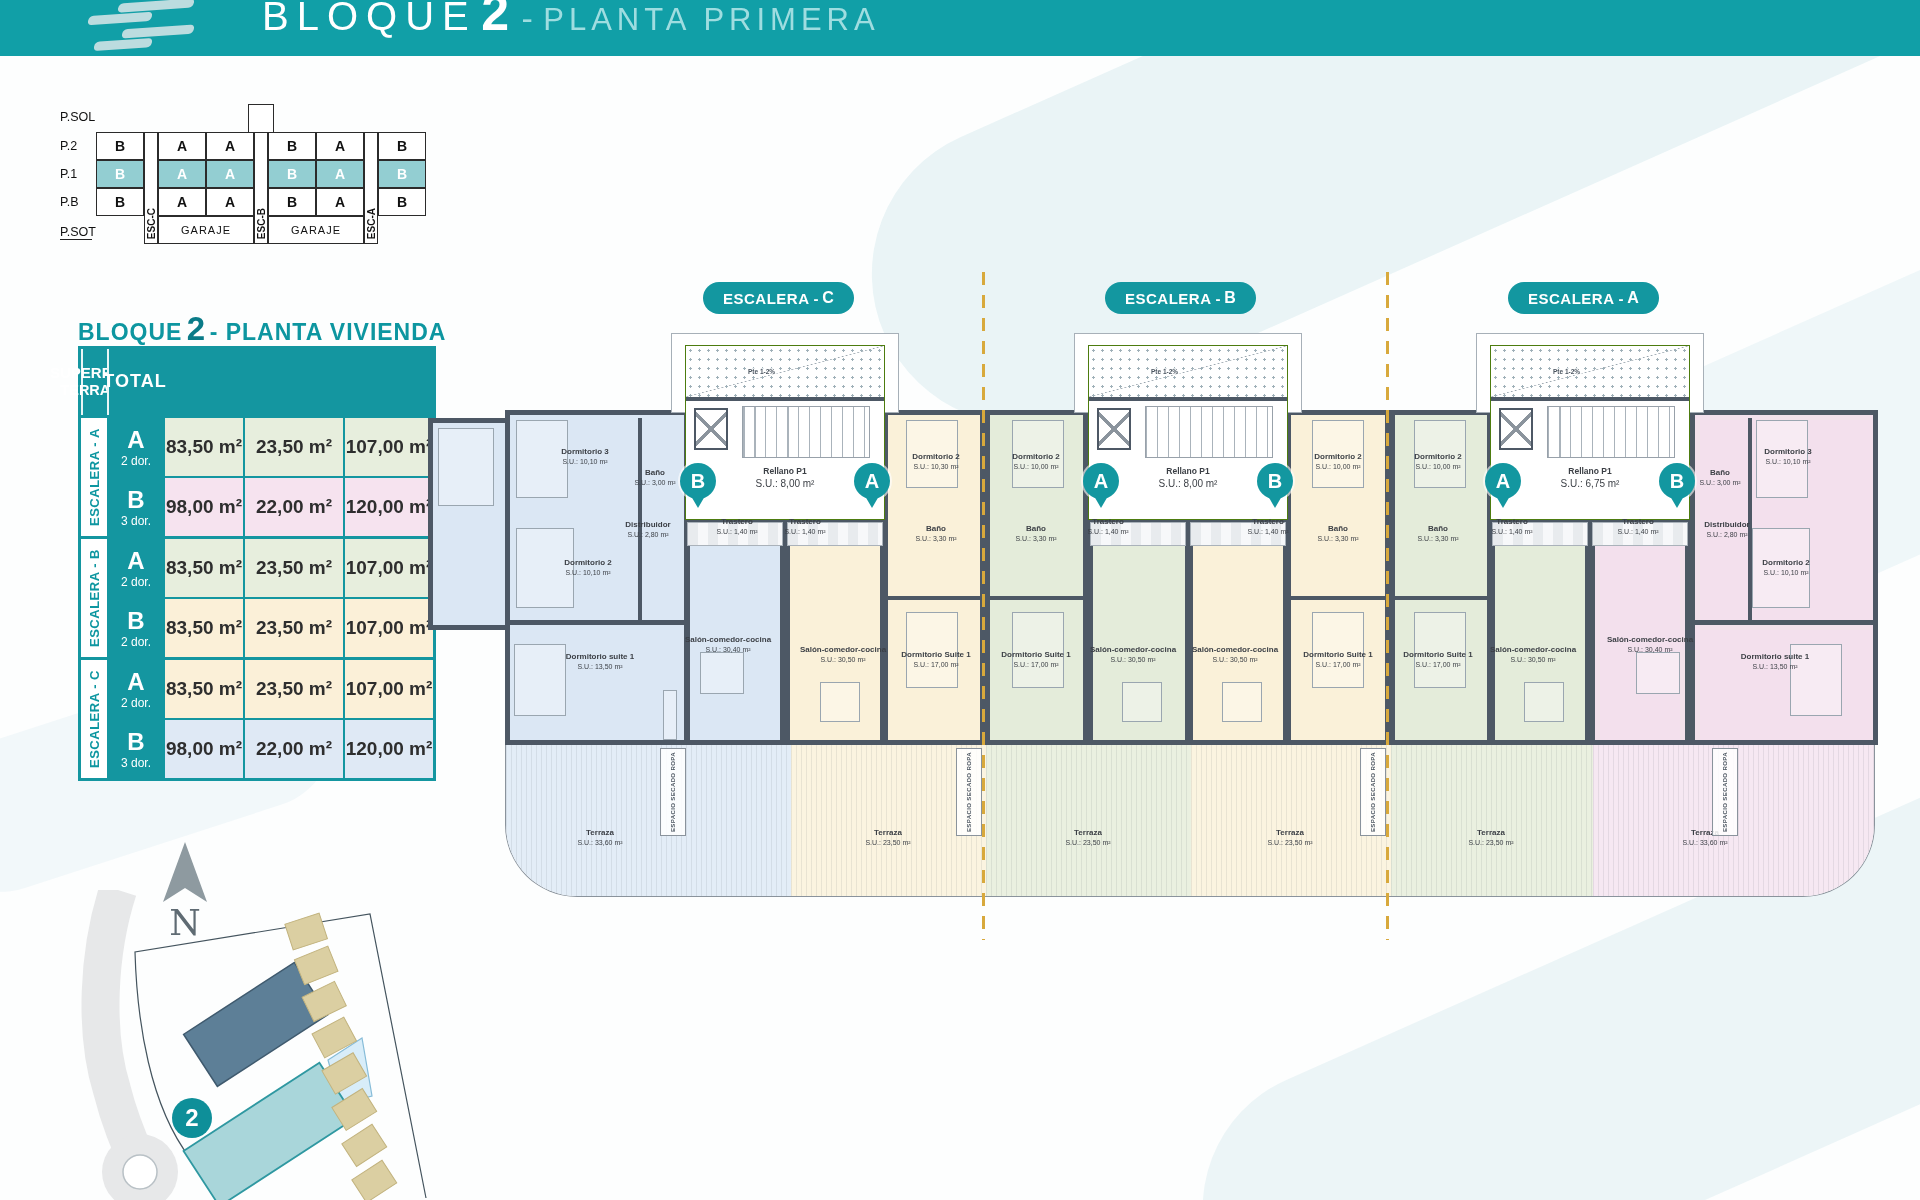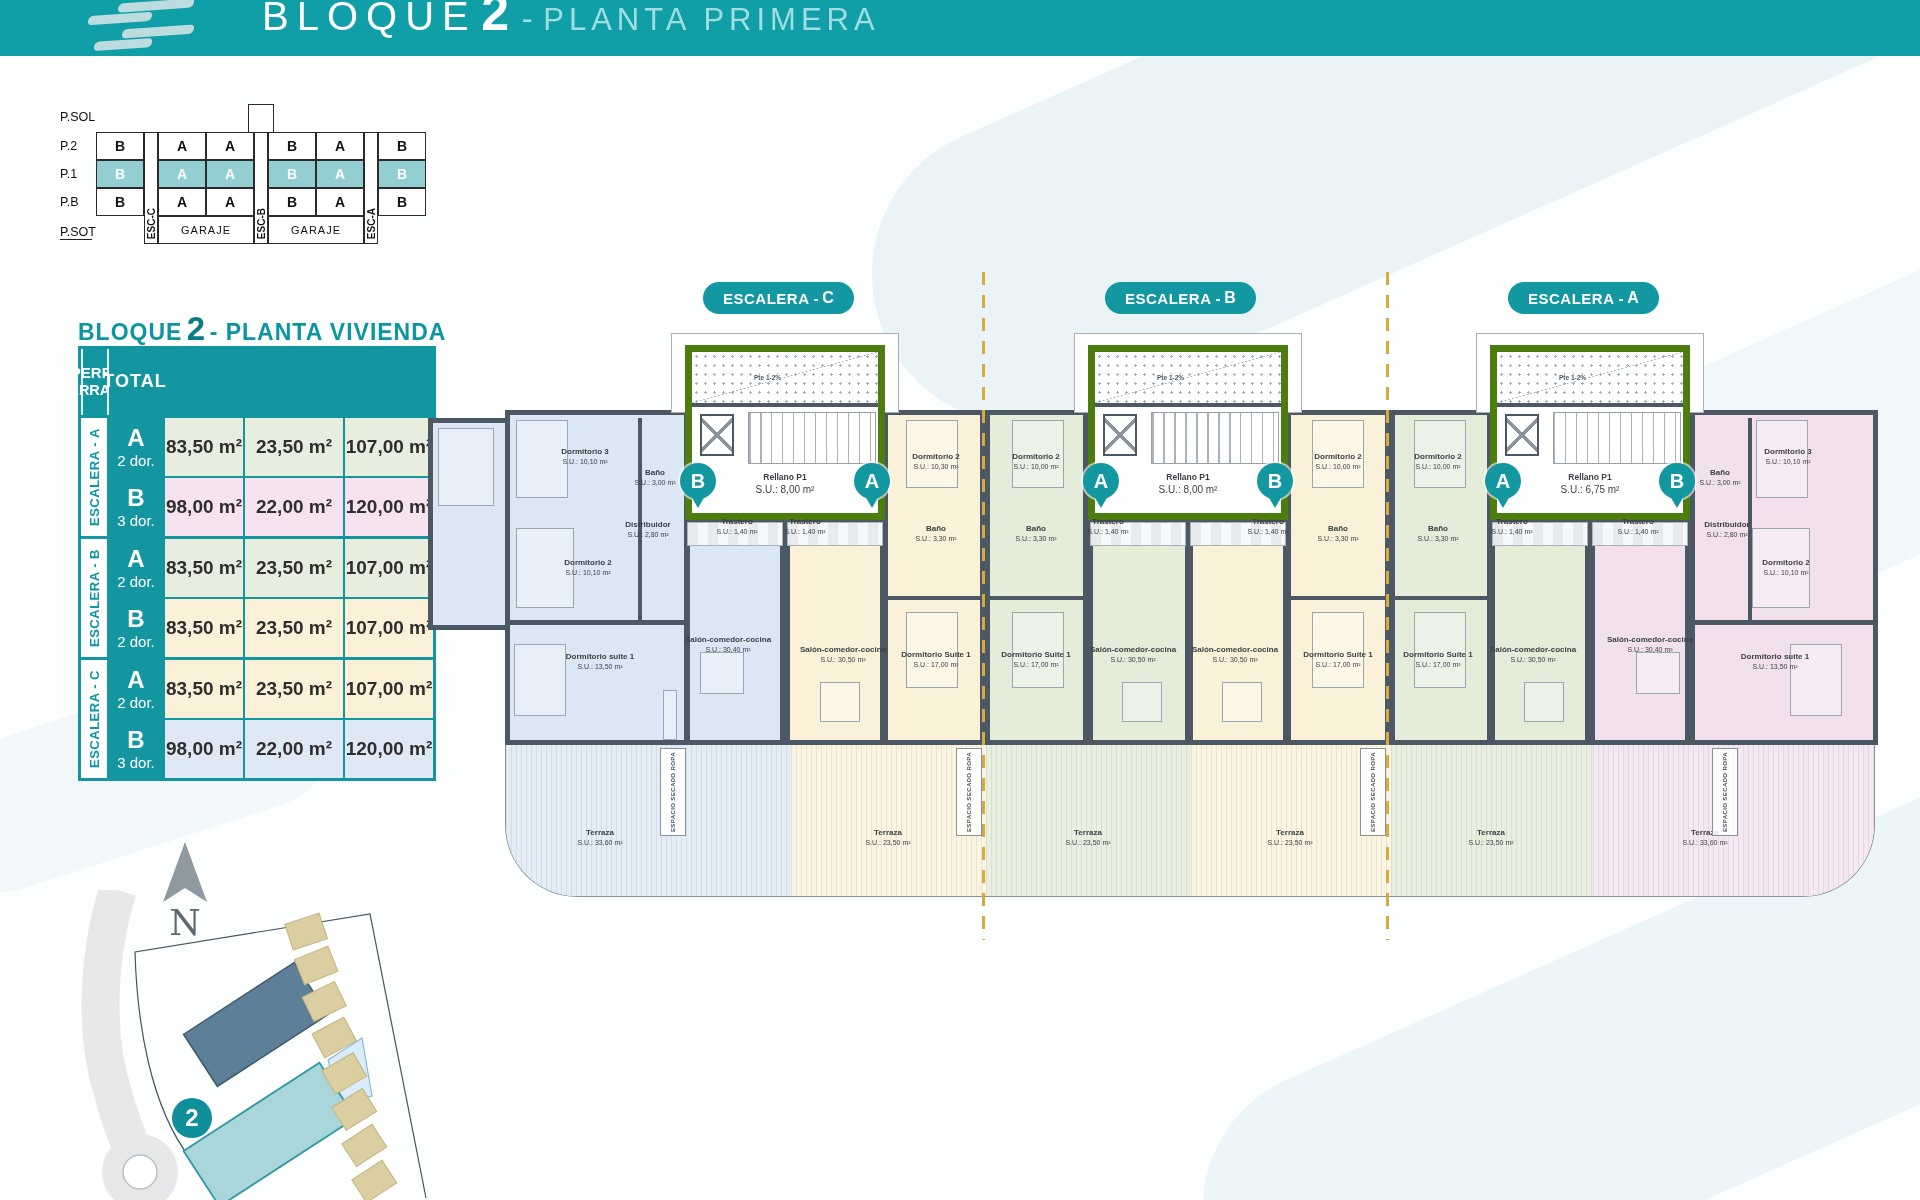--- a/index.html
+++ b/index.html
@@ -39,28 +39,28 @@
   .thead .hc.sep{border-left:2px solid rgba(255,255,255,.9);}
   .hc .l1{font-size:15px;font-weight:bold;}
   .hc .l2{font-size:14.5px;font-weight:bold;}
   .hc .tot{font-size:18px;font-weight:bold;letter-spacing:1px;}
   .tgroup{display:grid;grid-template-columns:26px 54px 78px 98px 88px;grid-template-rows:58px 58px;gap:2px;background:#1496a0;}
   .glabel{grid-row:1/3;background:#fff;display:flex;align-items:center;justify-content:center;}
   .glabel span{writing-mode:vertical-rl;transform:rotate(180deg);font-size:13px;font-weight:bold;color:#0d96a0;letter-spacing:.5px;white-space:nowrap;}
   .glabel b{font-weight:800;}
   .lcell{background:#1496a0;color:#fff;display:flex;flex-direction:column;align-items:center;justify-content:center;line-height:1;}
   .lcell .L{font-size:24px;font-weight:bold;}
-  .lcell .d{font-size:15px;margin-top:3px;}
+  .lcell .d{font-size:12px;margin-top:3px;}
   .vcell{display:flex;align-items:center;justify-content:center;font-size:19px;font-weight:bold;color:#2e2e2e;}
   
   .unit{position:absolute;border:5px solid #4d5865;box-sizing:border-box;z-index:10;}
   .wall{position:absolute;background:#4d5865;z-index:16;}
   .furn{position:absolute;border:1.2px solid #9aa6b0;background:rgba(255,255,255,.35);box-sizing:border-box;z-index:15;}
   .canopy{position:absolute;border:1.5px solid #a7b0b8;background:#fff;box-sizing:border-box;z-index:12;}
-  .tower{position:absolute;top:345px;width:200px;height:175px;background:#fff;border:7px solid #4d7c0f;box-sizing:border-box;z-index:14;padding-left:22px;}
+  .tower{position:absolute;top:345px;width:200px;height:175px;background:#fff;border:1px solid #4d7c0f;box-sizing:border-box;z-index:14;padding-left:22px;}
   .roof{position:absolute;left:0;top:0;right:0;height:55px;border-bottom:4px solid #4d5865;box-sizing:border-box;
         background-image:radial-gradient(#9fb0b8 1px,transparent 1.3px),
                          linear-gradient(to bottom right,transparent 49.5%,#98a4ad 49.8%,transparent 50.3%);
         background-size:9px 9px,100% 100%;}
   .pte{position:absolute;font-size:6.5px;color:#4b5560;font-weight:bold;white-space:nowrap;z-index:2;background:rgba(255,255,255,.7);padding:0 2px;}
   .elev{position:absolute;left:8px;top:62px;width:34px;height:42px;border:2.5px solid #4d5865;box-sizing:border-box;
         background:linear-gradient(45deg,transparent 46%,#8b949d 46% 54%,transparent 54%),
                    linear-gradient(-45deg,transparent 46%,#8b949d 46% 54%,transparent 54%);}
   .stairs{position:absolute;left:56px;top:60px;width:128px;height:52px;border:1.5px solid #98a1aa;box-sizing:border-box;
           background:repeating-linear-gradient(90deg,#aab3bb 0 1.5px,transparent 1.5px 11px);}

